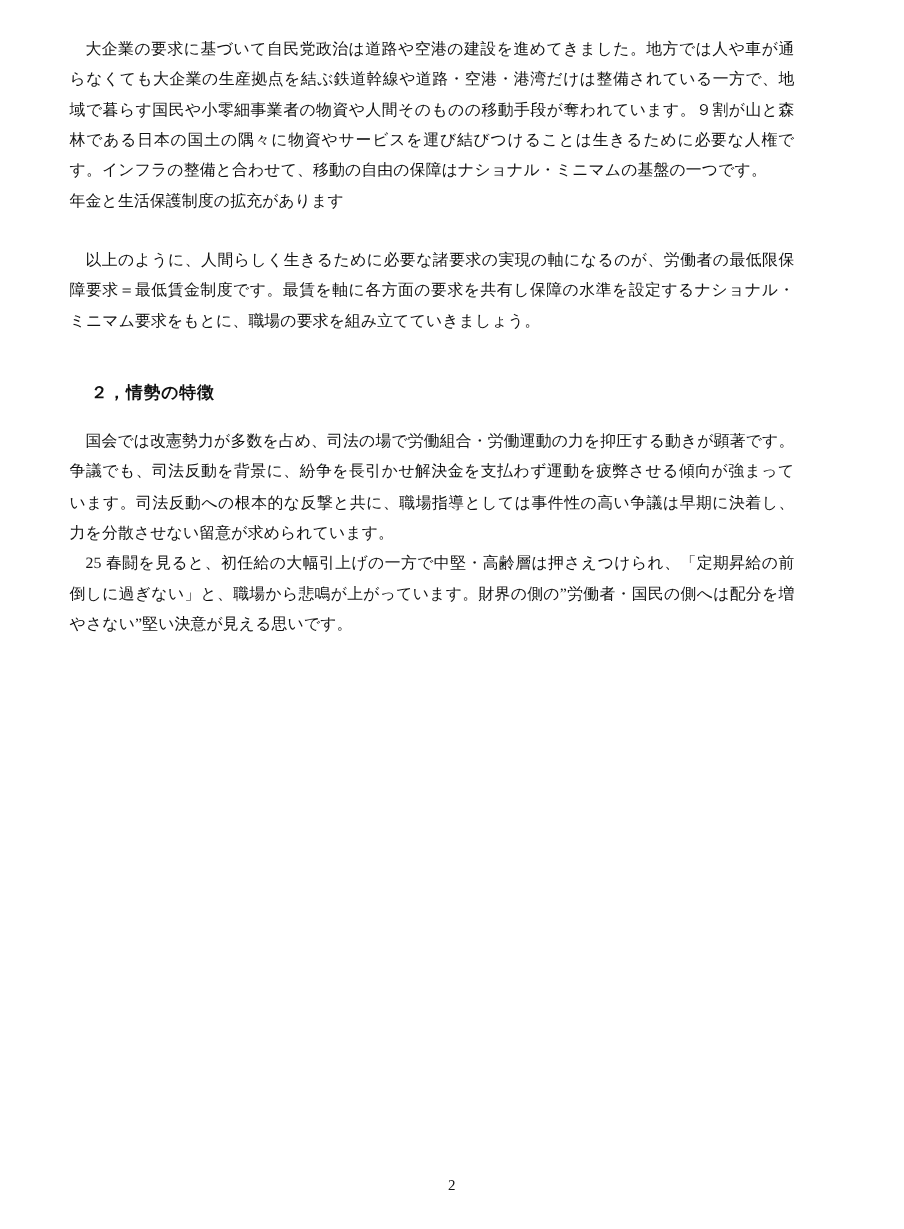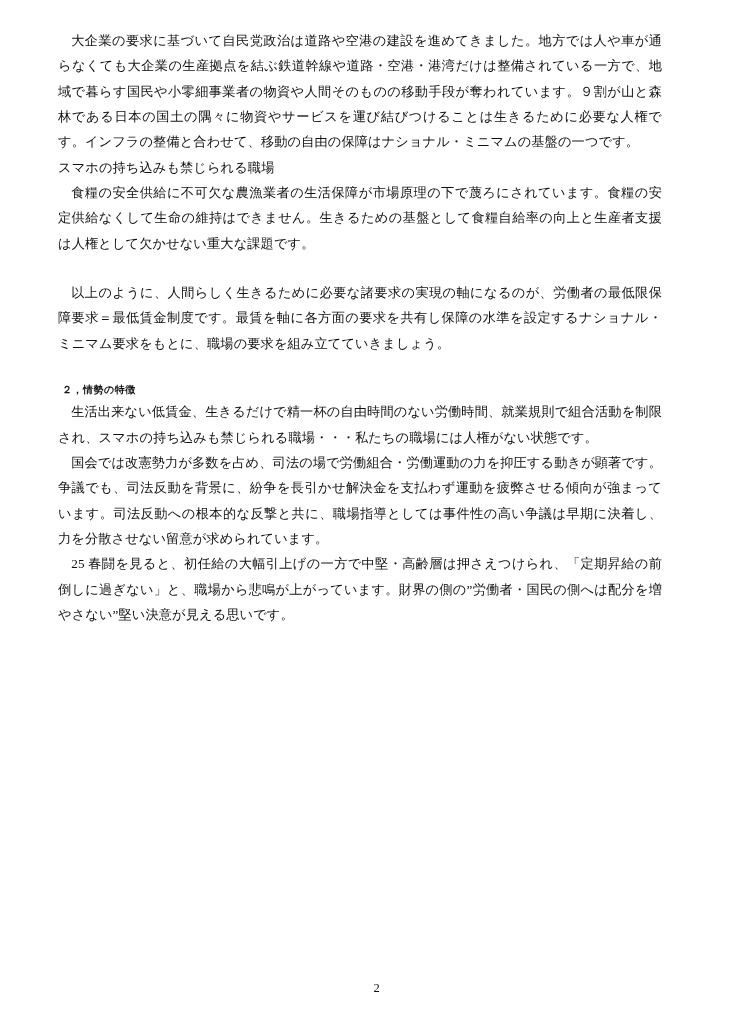--- a/index.html
+++ b/index.html
@@ -33,22 +33,22 @@
   .indent {
     text-indent: 1em;
   }
   .noindent {
     text-indent: 0;
   }
   .spacer {
     height: 24px;
   }
   .section-heading {
-    margin: 0;
-    font-size: 10px;
+    margin: 12px;
+    font-size: 14px;
     font-weight: bold;
     line-height: 1.92;
     text-indent: 0.4em;
     letter-spacing: 0.05em;
   }
   .page-number {
     position: absolute;
     left: 0;
     right: 0;
     bottom: 28px;
@@ -58,36 +58,34 @@
   }
 </style>
 </head>
 <body>
 
 <div class="page">
   <div class="doc-body">
 
     <p class="indent">大企業の要求に基づいて自民党政治は道路や空港の建設を進めてきました。地方では人や車が通らなくても大企業の生産拠点を結ぶ鉄道幹線や道路・空港・港湾だけは整備されている一方で、地域で暮らす国民や小零細事業者の物資や人間そのものの移動手段が奪われています。９割が山と森林である日本の国土の隅々に物資やサービスを運び結びつけることは生きるために必要な人権です。インフラの整備と合わせて、移動の自由の保障はナショナル・ミニマムの基盤の一つです。</p>
 
-    <p class="noindent">スマホの持ち込みも禁じられる職場</p>
+    <p class="noindent">年金と生活保護制度の拡充があります</p>
 
 
 
-    <p class="indent">食糧の安全供給に不可欠な農漁業者の生活保障が市場原理の下で蔑ろにされています。食糧の安定供給なくして生命の維持はできません。生きるための基盤として食糧自給率の向上と生産者支援は人権として欠かせない重大な課題です。</p>
 
 
     <div class="spacer"></div>
 
     <p class="indent">以上のように、人間らしく生きるために必要な諸要求の実現の軸になるのが、労働者の最低限保障要求＝最低賃金制度です。最賃を軸に各方面の要求を共有し保障の水準を設定するナショナル・ミニマム要求をもとに、職場の要求を組み立てていきましょう。</p>
 
     <div class="spacer"></div>
 
     <p class="section-heading">２，情勢の特徴</p>
 
-    <p class="indent">生活出来ない低賃金、生きるだけで精一杯の自由時間のない労働時間、就業規則で組合活動を制限され、スマホの持ち込みも禁じられる職場・・・私たちの職場には人権がない状態です。</p>
 
     <p class="indent">国会では改憲勢力が多数を占め、司法の場で労働組合・労働運動の力を抑圧する動きが顕著です。争議でも、司法反動を背景に、紛争を長引かせ解決金を支払わず運動を疲弊させる傾向が強まっています。司法反動への根本的な反撃と共に、職場指導としては事件性の高い争議は早期に決着し、力を分散させない留意が求められています。</p>
 
     <p class="indent">25 春闘を見ると、初任給の大幅引上げの一方で中堅・高齢層は押さえつけられ、「定期昇給の前倒しに過ぎない」と、職場から悲鳴が上がっています。財界の側の”労働者・国民の側へは配分を増やさない”堅い決意が見える思いです。</p>
 
 
   </div>
 
   <div class="page-number">2</div>
 </div>

